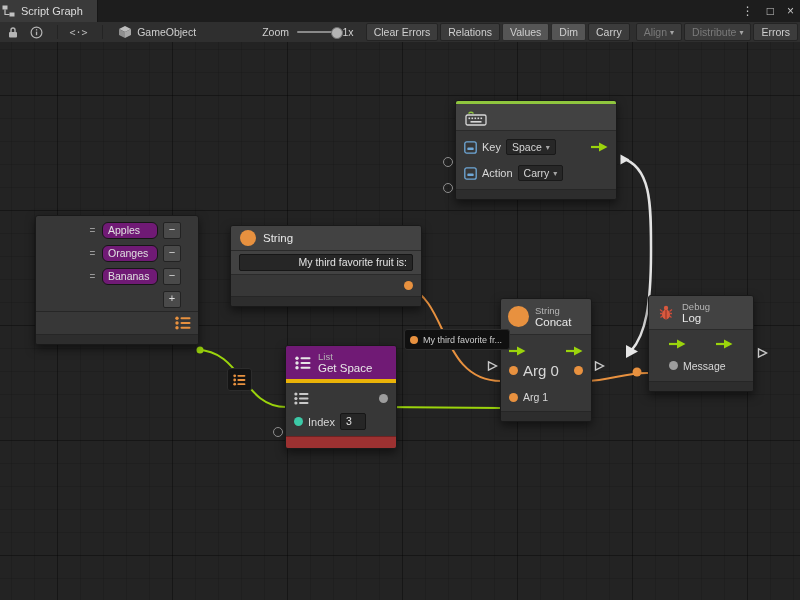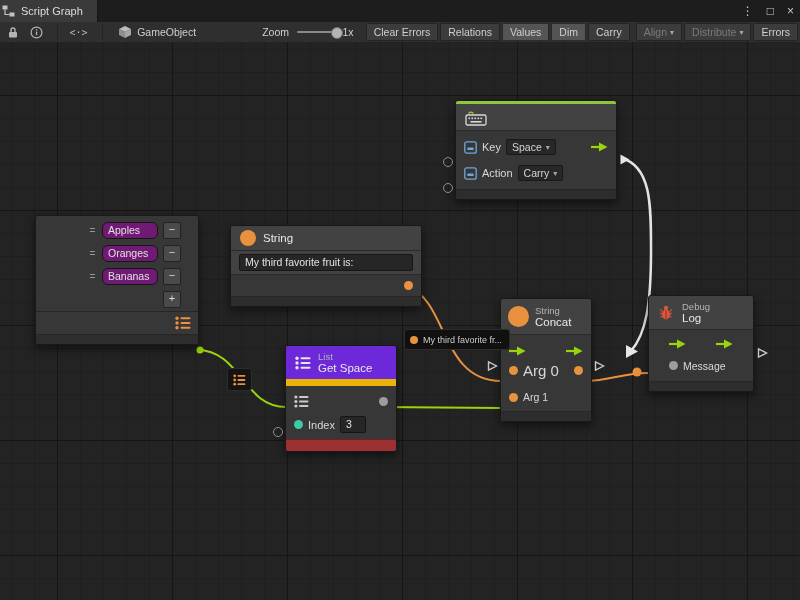--- a/index.html
+++ b/index.html
@@ -266,31 +266,31 @@
         </div>
       </div>
       <div class="nfoot"></div>
     </div>
 
     <div class="node" style="left:230px;top:183px;width:190px">
       <div class="nhead" style="padding:4px 9px">
         <span class="circle-icon" style="width:16px;height:16px"></span>
         <span class="ntitle">String</span>
       </div>
-      <div style="padding:3px 8px;background:#424242;border-bottom:1px solid #2a2a2a;">
+      <div style="padding:3px 8px;background:#424242;border-bottom:1px solid #2a2a2a;text-align:right;">
         <div class="vfield">My third favorite fruit is:</div>
       </div>
       <div class="prow" style="height:21px;justify-content:flex-end">
         <span class="dot orange"></span>
       </div>
       <div class="nfoot"></div>
     </div>
 
     <div class="node" style="left:285px;top:303px;width:110px">
-      <div class="nhead" style="background:#6d28d9;border-bottom:7px solid #eab308">
+      <div class="nhead" style="background:#701a75;border-bottom:4px solid #eab308">
         <span class="tb-icon">
           <svg width="16" height="14" viewBox="0 0 16 14">
               <g fill="#e6e6e6">
                 <circle cx="2" cy="2.2" r="1.7"></circle>
                 <rect x="5.5" y="1.2" width="10" height="2" rx="1"></rect>
                 <circle cx="2" cy="7" r="1.7"></circle>
                 <rect x="5.5" y="6" width="10" height="2" rx="1"></rect>
                 <circle cx="2" cy="11.8" r="1.7"></circle>
                 <rect x="5.5" y="10.8" width="10" height="2" rx="1"></rect>
               </g>

